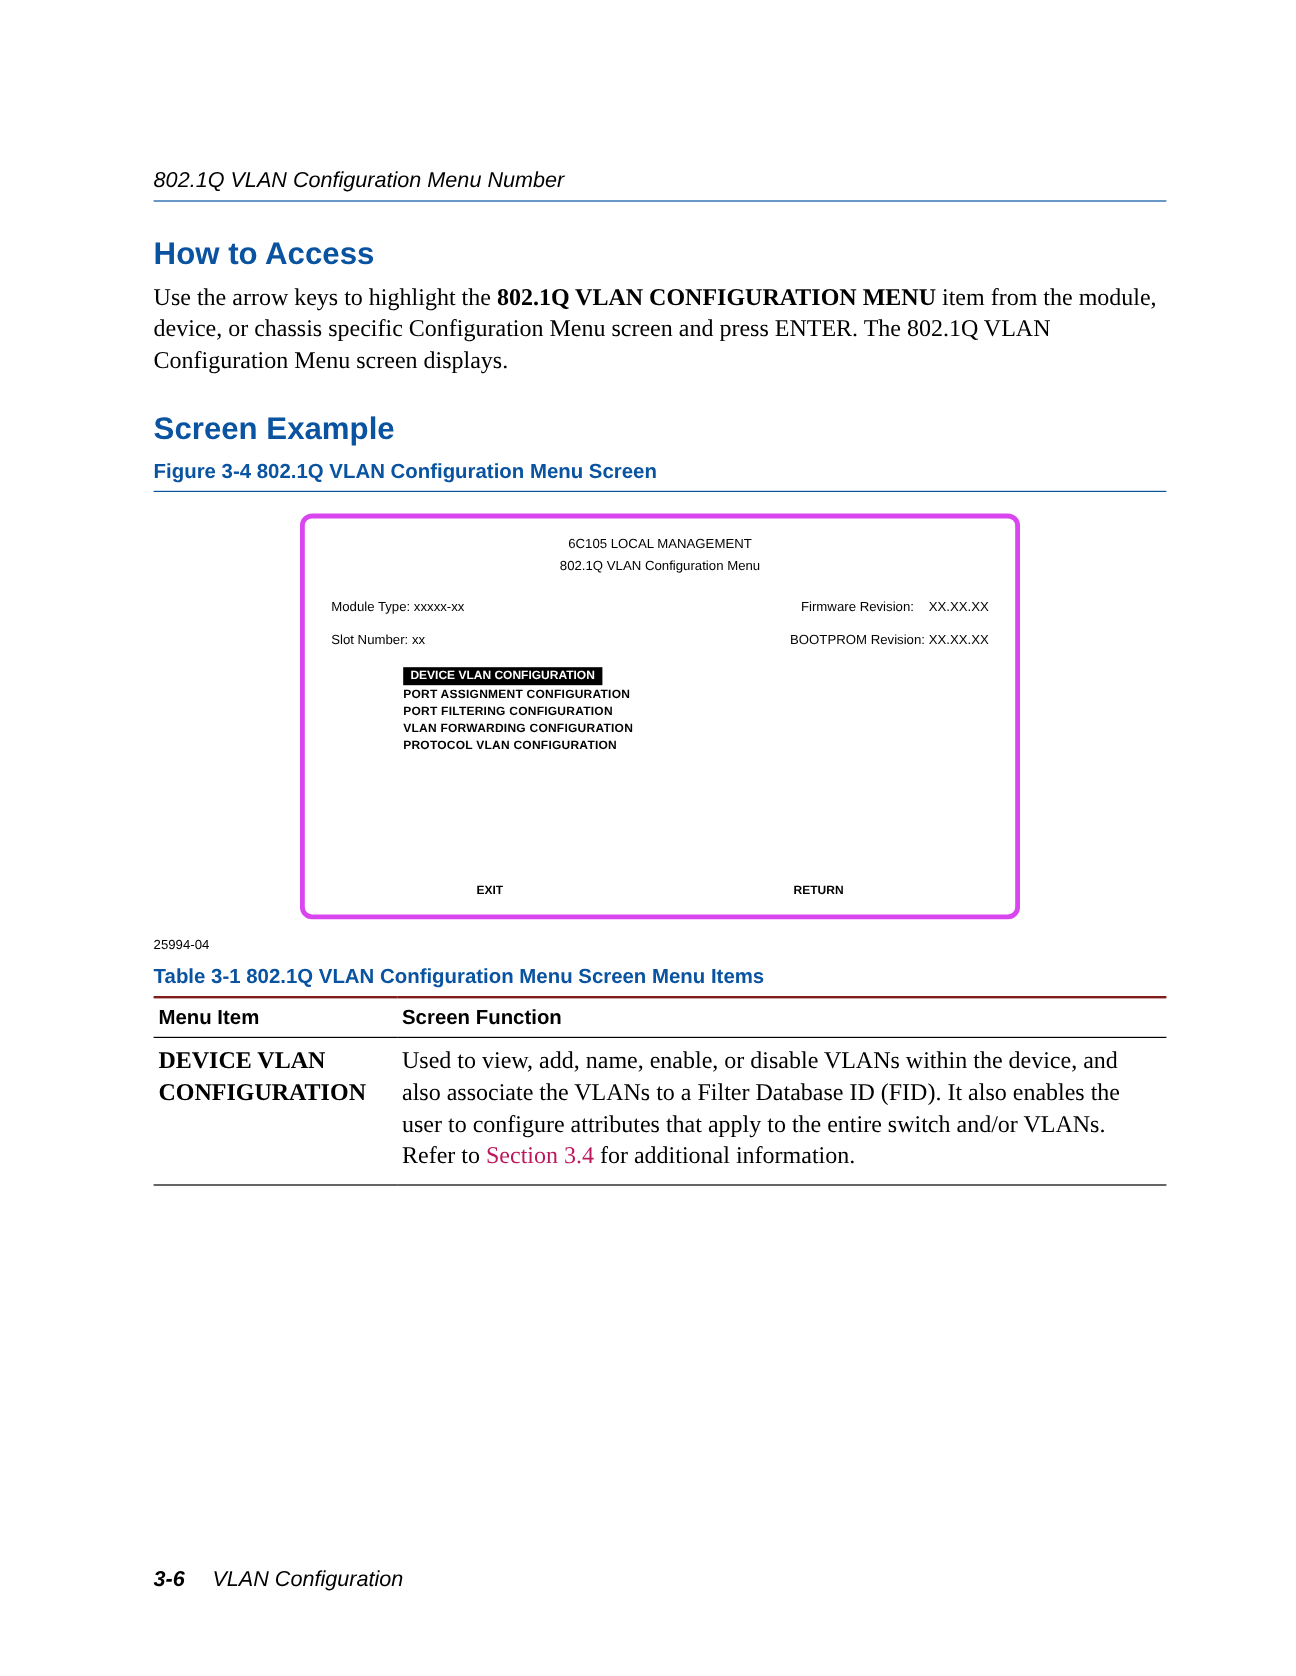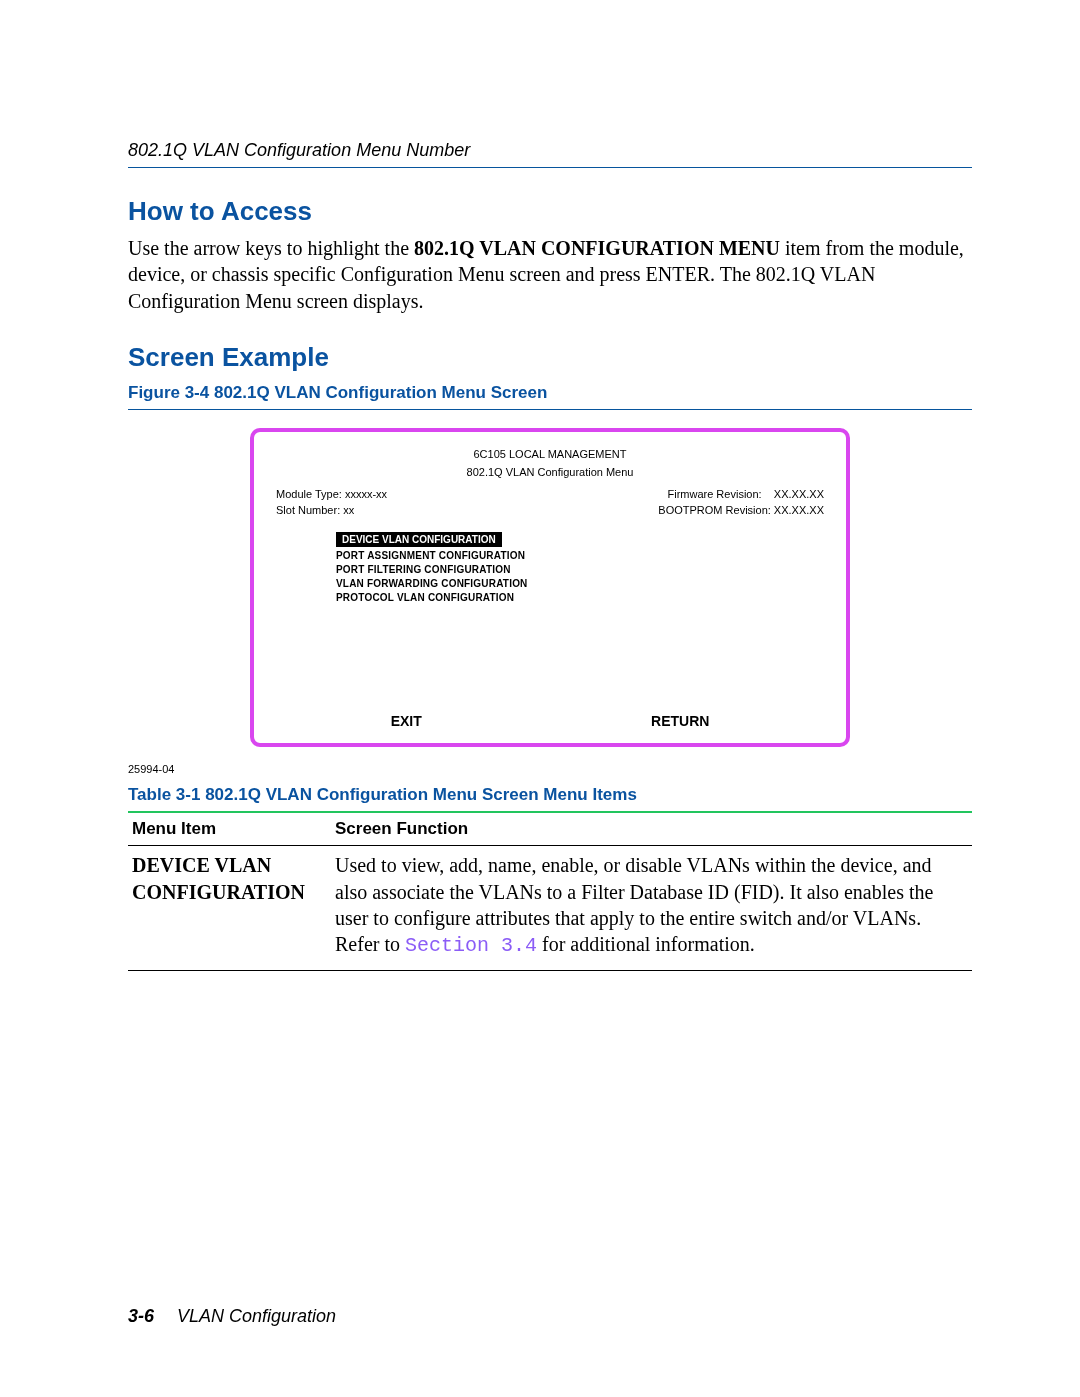--- a/index.html
+++ b/index.html
@@ -56,78 +56,78 @@
     border: 4px solid #d946ef;
     border-radius: 10px;
     padding: 16px 22px 14px 22px;
     font-family: Arial, Helvetica, sans-serif;
     font-size: 11px;
     color: #000;
     box-sizing: border-box;
   }
   .screen .center { text-align: center; }
   .screen .row { display:flex; justify-content: space-between; margin-top: 4px; }
-  .screen .row .left, .screen .row .right { white-space: nowrap; }
+  .screen .row .left, .screen .row .right { white-space: nowrap; margin-top: 12px; }
   .screen .row .right { text-align: right; }
   .menu-block { margin: 16px 0 0 60px; }
   .menu-highlight {
     background: #000;
     color: #fff;
     font-weight: 700;
     padding: 2px 6px;
     display: inline-block;
     font-size: 10px;
   }
   .menu-item {
     font-weight: 700;
     font-size: 10px;
     margin-top: 3px;
     letter-spacing: 0.2px;
   }
   .screen-bottom {
     display:flex;
     justify-content: space-around;
     font-weight: 700;
-    font-size: 14px;
+    font-size: 10px;
     margin-top: 110px;
   }
   .fig-id {
     font-family: Arial, Helvetica, sans-serif;
     font-size: 11px;
     margin: 16px 120px 10px 0;
   }
   
   .tbl {
     width: 100%;
     border-collapse: collapse;
     margin-top: 6px;
     font-size: 19px;
   }
   .tbl thead th {
     font-family: Arial, Helvetica, sans-serif;
     font-weight: 700;
     font-size: 17px;
     text-align: left;
     padding: 6px 4px;
-    border-top: 2px solid #22c55e;
+    border-top: 2px solid #7f1d1d;
     border-bottom: 1.5px solid #000;
   }
   .tbl tbody td {
     padding: 6px 4px 10px 4px;
     vertical-align: top;
     border-bottom: 1.5px solid #000;
     font-family: "Times New Roman", Times, serif;
     font-size: 20px;
     line-height: 1.32;
   }
   .tbl tbody td.col-item {
     font-weight: 700;
     width: 195px;
   }
-  .link { color: #8b5cf6; font-family: Liberation Mono, monospace; }
+  .link { color: #be185d; }
   
   .footer {
     position: absolute;
     left: 128px;
     bottom: 70px;
     font-family: Arial, Helvetica, sans-serif;
     font-style: italic;
     font-size: 18px;
   }
   .footer .pg {

